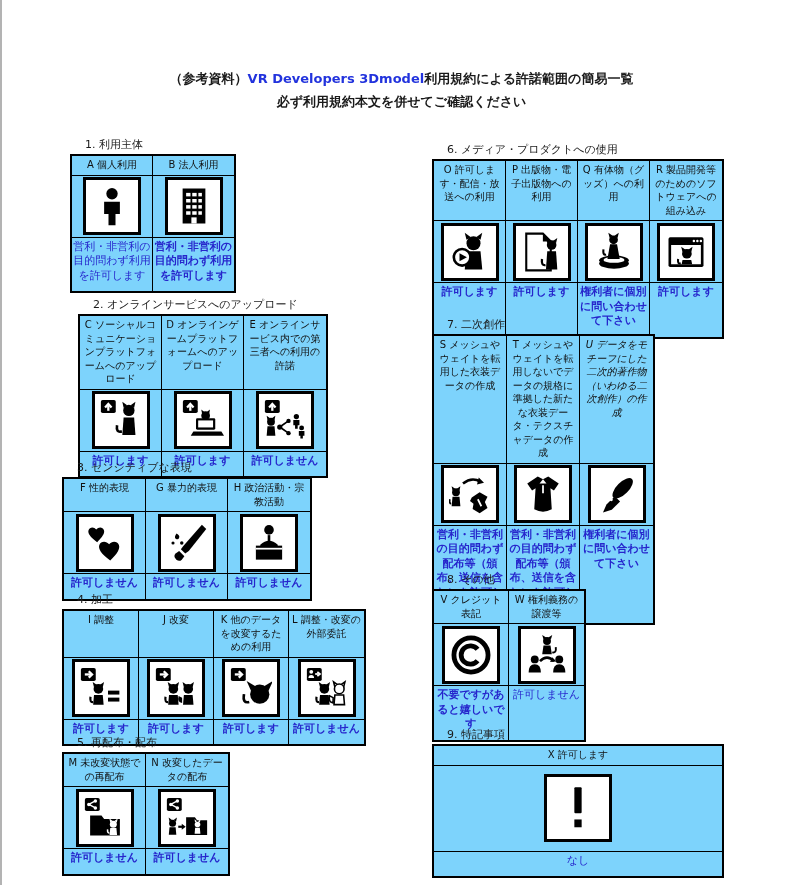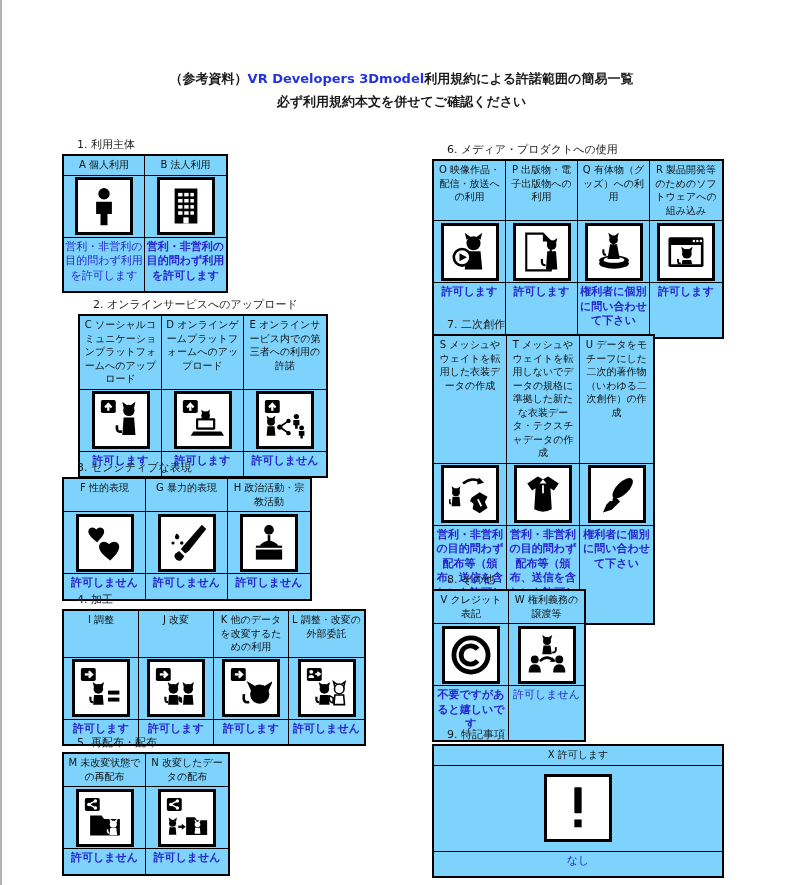--- a/index.html
+++ b/index.html
@@ -12,21 +12,21 @@
     position:absolute;top:68px;left:0;width:100%;text-align:center;
     font-size:13px;font-weight:bold;line-height:1.75;color:#1a1a1a;
   }
   .title-link{color:#2233dd;}
   .section{position:absolute;}
   .sec-label{font-size:11px;color:#1a1a1a;margin:0 0 2px 15px;white-space:nowrap;}
   .sec-table{
     display:grid;grid-template-rows:auto 62px auto;
     border:2px solid #000;background:#7dd3fc;width:max-content;
   }
-  .s1{left:60px;top:137px}  .s1 .sec-table{grid-template-columns:repeat(2,81px)}
+  .s1{left:68px;top:137px}  .s1 .sec-table{grid-template-columns:repeat(2,81px)}
   .s2{left:76px;top:297px}  .s2 .sec-table{grid-template-columns:repeat(3,82px)}
   .s3{left:60px;top:460px}  .s3 .sec-table{grid-template-columns:repeat(3,82px)}
   .s4{left:60px;top:592px}  .s4 .sec-table{grid-template-columns:repeat(4,75px)}
   .s5{left:60px;top:735px}  .s5 .sec-table{grid-template-columns:repeat(2,82px)}
   .s6{left:430px;top:142px} .s6 .sec-table{grid-template-columns:repeat(4,72px)}
   .s7{left:430px;top:317px} .s7 .sec-table{grid-template-columns:repeat(3,73px)}
   .s8{left:430px;top:572px} .s8 .sec-table{grid-template-columns:repeat(2,75px)}
   .s9{left:430px;top:727px} .s9 .sec-table{grid-template-columns:288px;grid-template-rows:auto 86px auto}
   .hcell{
     font-size:10px;line-height:1.35;text-align:center;padding:2px 2px 3px;
@@ -343,21 +343,21 @@
             </svg>
           </div>
         </div>
         <div class="pcell lastcol" style="grid-area: 3 / 2;">許可しません</div>
       </div>
   </section>
 
   <section class="section s6">
     <div class="sec-label">6. メディア・プロダクトへの使用</div>
     <div class="sec-table">
-        <div class="hcell" style="grid-area: 1 / 1;">O 映像作品・配信・放送への利用</div>
+        <div class="hcell" style="grid-area: 1 / 1;">O 許可します・配信・放送への利用</div>
         <div class="icell" style="grid-area: 2 / 1;">
           <div class="ibox">
             <svg viewBox="0 0 48 48" xmlns="http://www.w3.org/2000/svg">
               <path d="M20 10l-2-8 7 5z"></path>
               <path d="M36 10l2-8-7 5z"></path>
               <circle cx="28" cy="14" r="8"></circle>
               <path d="M20 23h16l2 21H18z"></path>
               <path d="M18 38q-6 2-5-8" stroke="#000" stroke-width="3" fill="none"></path>
               <circle cx="15" cy="30" r="9.5" fill="#fff" stroke="#000" stroke-width="3"></circle>
               <path d="M12 25.5l8.5 4.5-8.5 4.5z"></path>
@@ -443,21 +443,21 @@
         <div class="icell" style="grid-area: 2 / 2;">
           <div class="ibox">
             <svg viewBox="0 0 48 48" xmlns="http://www.w3.org/2000/svg">
               <path d="M18 4l6 3 6-3 12 8-5.5 8-4-2.5 1.5 24q-10 5.5-20 0L15.5 17.5l-4 2.5L6 12z"></path>
               <path d="M24 7l-4 5h8z" fill="#fff"></path>
               <path d="M24 14v9" stroke="#fff" stroke-width="2" fill="none"></path>
             </svg>
           </div>
         </div>
         <div class="pcell" style="grid-area: 3 / 2;">営利・非営利の目的問わず配布等（頒布、送信を含む）を許可します</div>
-        <div class="hcell lastcol" style="grid-area: 1 / 3;">U データをモチーフにした二次的著作物（いわゆる二次創作）の作成</div>
+        <div class="hcell lastcol" style="grid-area: 1 / 3; font-style: italic;">U データをモチーフにした二次的著作物（いわゆる二次創作）の作成</div>
         <div class="icell lastcol" style="grid-area: 2 / 3;">
           <div class="ibox">
             <svg viewBox="0 0 48 48" xmlns="http://www.w3.org/2000/svg">
               <ellipse cx="30.5" cy="17.5" rx="15" ry="6.8" transform="rotate(-45 30.5 17.5)"></ellipse>
               <path d="M12 36l9.5-9.5 6 6L18 42l-10 3z"></path>
               <circle cx="17.5" cy="30.5" r="1.7" fill="#fff"></circle>
             </svg>
           </div>
         </div>
         <div class="pcell lastcol" style="grid-area: 3 / 3;">権利者に個別に問い合わせて下さい</div>

